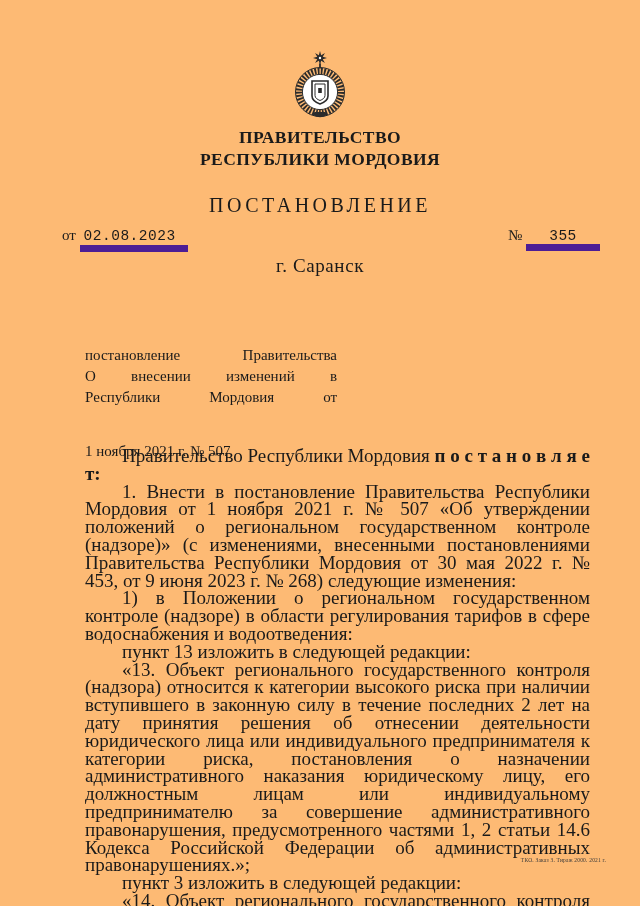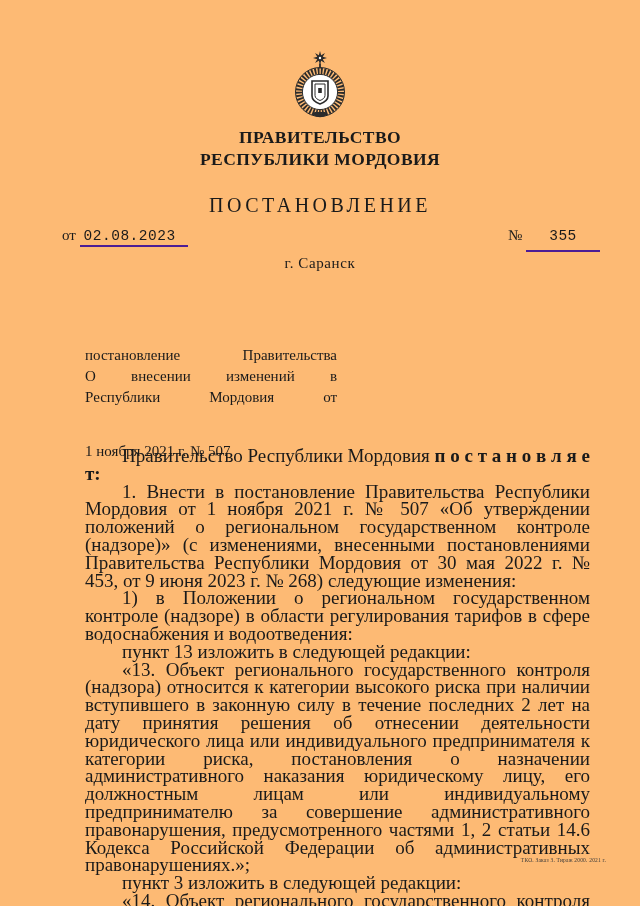--- a/index.html
+++ b/index.html
@@ -35,32 +35,32 @@
   }
   
   .req-row{
     position:absolute;top:227px;left:62px;right:40px;
     height:22px;font-size:15px;
   }
   .date-group{position:absolute;left:0;top:0;white-space:nowrap;}
   .num-group{position:absolute;right:0;top:0;white-space:nowrap;}
   .fill-line{
     display:inline-block;
-    border-bottom:2px solid #4c1d95;
+    border-bottom:7px solid #4c1d95;
     font-family:"Liberation Mono", monospace;
     font-size:14.5px;
     letter-spacing:0.5px;
     vertical-align:baseline;
   }
   .date-line{width:104px;padding:0 0 1px 4px;}
-  .num-line{width:74px;text-align:center;padding-bottom:6px;}
+  .num-line{width:74px;text-align:center;padding-bottom:0;}
   
   .place{
     position:absolute;top:255px;left:0;right:0;
-    text-align:center;font-size:15px;letter-spacing:0.6px;
+    text-align:center;font-size:19px;letter-spacing:0.6px;
   }
   
   .doc-title{
     position:absolute;top:345px;left:85px;width:252px;
     font-size:15px;line-height:21px;
   }
   .title-line{text-align:justify;text-align-last:justify;}
   .title-line:last-child{text-align-last:left;margin-top:33px;}
   
   .body-text{

